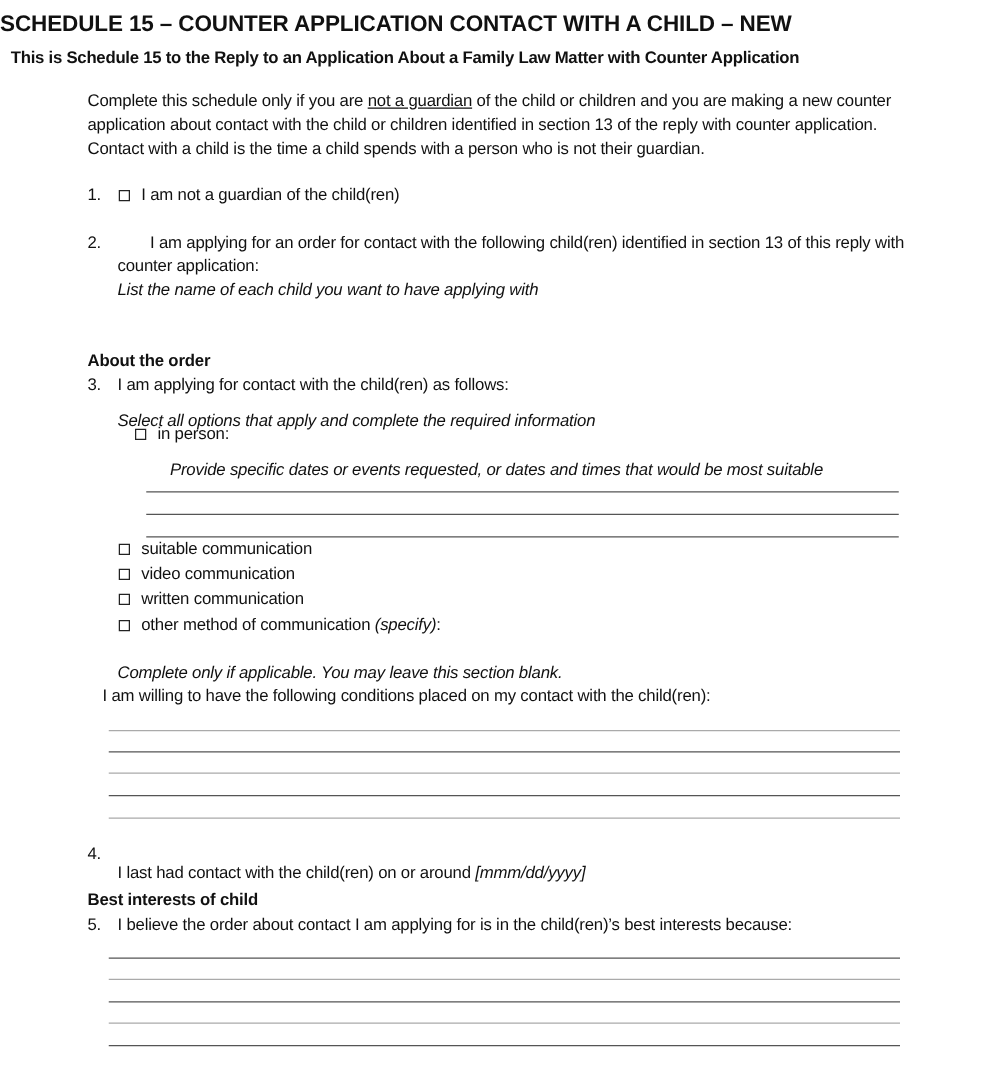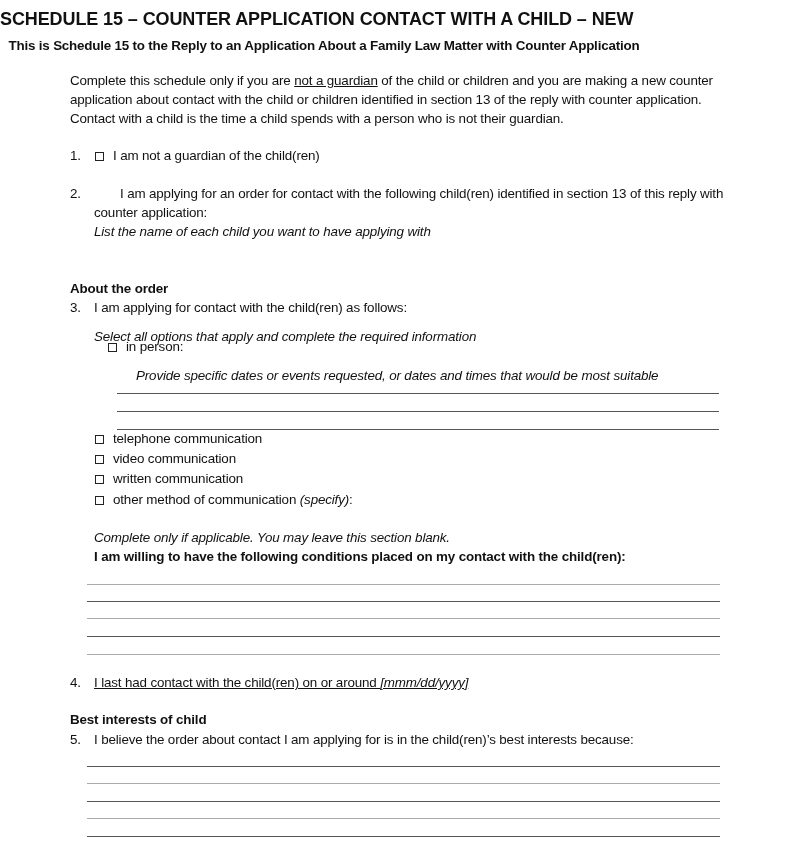--- a/index.html
+++ b/index.html
@@ -45,43 +45,43 @@
 <div class="abs txt" style="left:108px; top:339px;">
   <span class="cb"></span><span>in person:</span>
 </div>
 <div class="abs txt it" style="left:117px; top:368px;margin-left:19px;">Provide specific dates or events requested, or dates and times that would be most suitable</div>
 
 <div class="line" style="left:117px; width:602px; top:393px;"></div>
 <div class="line" style="left:117px; width:602px; top:411px;"></div>
 <div class="line" style="left:117px; width:602px; top:429px;"></div>
 
 <div class="abs txt" style="left:95px; top:431px;">
-  <span class="cb"></span><span>telephone communication</span>
+  <span class="cb"></span><span>suitable communication</span>
 </div>
 <div class="abs txt" style="left:95px; top:451px;">
   <span class="cb"></span><span>video communication</span>
 </div>
 <div class="abs txt" style="left:95px; top:471px;">
   <span class="cb"></span><span>written communication</span>
 </div>
 <div class="abs txt" style="left:95px; top:492px;">
   <span class="cb"></span><span>other method of communication </span><span class="it">(specify)</span><span>:</span>
 </div>
 
 <div class="abs txt it" style="left:94px; top:530px;">Complete only if applicable. You may leave this section blank.</div>
-<div class="abs txt" style="left:94px; top:549px;font-weight:bold;">I am willing to have the following conditions placed on my contact with the child(ren):</div>
+<div class="abs txt" style="left:82px; top:549px;">I am willing to have the following conditions placed on my contact with the child(ren):</div>
 
 <div class="line lt" style="left:87px; width:633px; top:584px;"></div>
 <div class="line" style="left:87px; width:633px; top:601px;"></div>
 <div class="line lt" style="left:87px; width:633px; top:618px;"></div>
 <div class="line" style="left:87px; width:633px; top:636px;"></div>
 <div class="line lt" style="left:87px; width:633px; top:654px;"></div>
 
 <div class="abs txt" style="left:70px; top:675px;">4.</div>
-<div class="abs txt" style="left:94px; top:675px;text-decoration:underline;"><span>I last had contact with the child(ren) on or around </span><span class="it">[mmm/dd/yyyy]</span></div>
+<div class="abs txt" style="left:94px; top:690px;"><span>I last had contact with the child(ren) on or around </span><span class="it">[mmm/dd/yyyy]</span></div>
 
 <div class="abs txt bold" style="left:70px; top:712px;">Best interests of child</div>
 <div class="abs txt" style="left:70px; top:732px;">5.</div>
 <div class="abs txt" style="left:94px; top:732px;">I believe the order about contact I am applying for is in the child(ren)’s best interests because:</div>
 
 <div class="line" style="left:87px; width:633px; top:766px;"></div>
 <div class="line lt" style="left:87px; width:633px; top:783px;"></div>
 <div class="line" style="left:87px; width:633px; top:801px;"></div>
 <div class="line lt" style="left:87px; width:633px; top:818px;"></div>
 <div class="line" style="left:87px; width:633px; top:836px;"></div>

